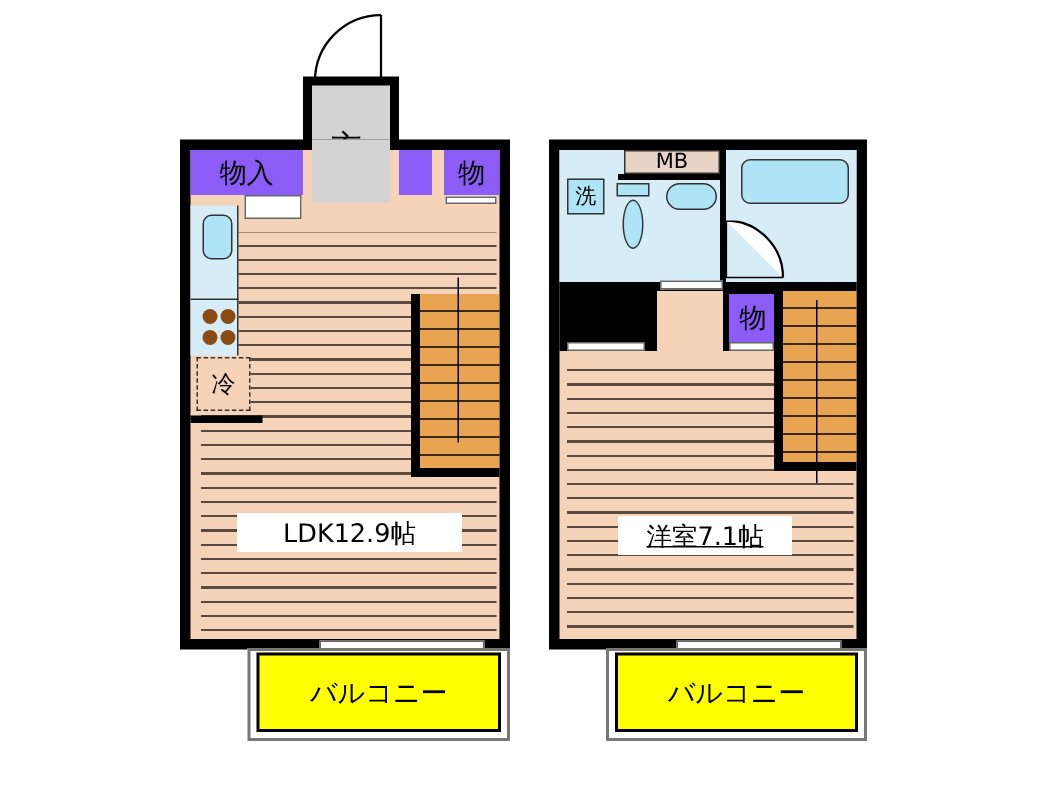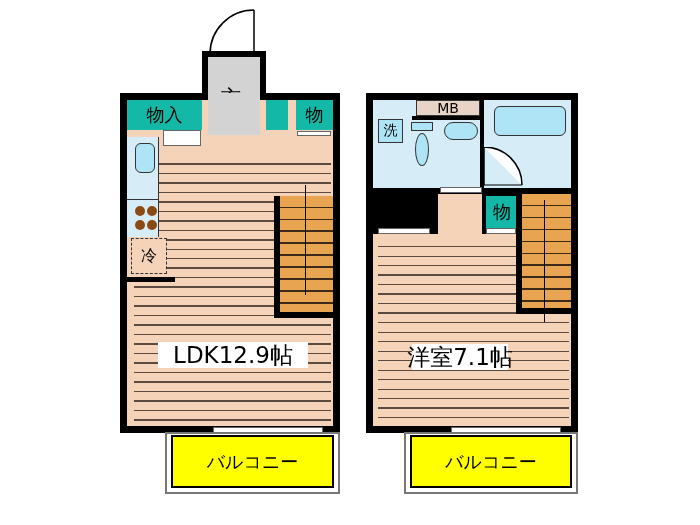--- a/index.html
+++ b/index.html
@@ -1,25 +1,25 @@
 <!DOCTYPE html>
 <html><head>
 <meta charset="utf-8">
 <style>
   html, body { margin:0; padding:0; background:#ffffff; }
   body { width:700px; height:525px; position:relative; overflow:hidden; font-family:"DejaVu Sans", sans-serif; }
   .abs { position:absolute; box-sizing:border-box; }
   .wall { background:#000; }
   .floor { background:#f5d3b8; }
   .stripes { background-image: repeating-linear-gradient(to bottom, transparent 0, transparent 8px, #5a4a40 8px, #5a4a40 9.5px); }
-  .red { background:#14b8a6; }
+  .red { background:#8b5cf6; }
   .wet { background:#d6ecf7; }
   .stairs { background:#e8a451; background-image: repeating-linear-gradient(to bottom, transparent 0, transparent 10.5px, #3b2a1a 10.5px, #3b2a1a 12px); }
   .label { display:flex; align-items:center; justify-content:center; color:#000; white-space:nowrap; }
-  .room-label { background:#fff; font-size:23px; padding:0 4px;text-align:center; }
+  .room-label { background:#fff; font-size:17px; padding:0 4px;text-align:center; }
   .balcony { background:#ffff00; border:2px solid #000; }
   .balcony-outer { border:2px solid #777; background:#fff; }
   .tub { background:#aee4f5; border:1.5px solid #333; border-radius:6px; }
   .burner { width:10px; height:10px; border-radius:50%; background:#8b4a14; position:absolute; }
   .fridge { border:1.5px dashed #333; background:#f5d3b8; }
 </style>
 </head>
 <body>
 
 <div class="abs" style="left:120px;top:0;width:222px;height:525px;">
@@ -120,21 +120,21 @@
   <div class="abs wall" style="left:116px;top:194px;width:40px;height:40px;"></div>
   <div class="abs red label" style="left:120px;top:196px;width:32px;height:32px;font-size:18px;">
     <span>物</span>
   </div>
   <div class="abs" style="left:120px;top:228px;width:30px;height:6px;background:#fff;border:1px solid #666;"></div>
 
   <div class="abs wall" style="left:150px;top:194px;width:55px;height:120px;"></div>
   <div class="abs stairs" style="left:156px;top:194px;width:49px;height:114px;"></div>
   <div class="abs" style="left:178px;top:200px;width:1px;height:122px;background:#000;"></div>
 
-  <div class="abs label room-label" style="left:46px;top:344px;width:96px;height:26px;">洋室7.1帖</div>
+  <div class="abs label room-label" style="left:46px;top:344px;width:116px;height:26px;text-decoration:underline;">洋室7.1帖</div>
 
   <div class="abs" style="left:85px;top:427px;width:110px;height:6px;background:#fff;border:1px solid #666;"></div>
 
   <div class="abs balcony-outer" style="left:38px;top:432px;width:174px;height:62px;"></div>
   <div class="abs balcony label" style="left:44px;top:435px;width:162px;height:53px;font-size:18px;">
     <span>バルコニー</span>
   </div>
 </div>
 
 </body></html>

